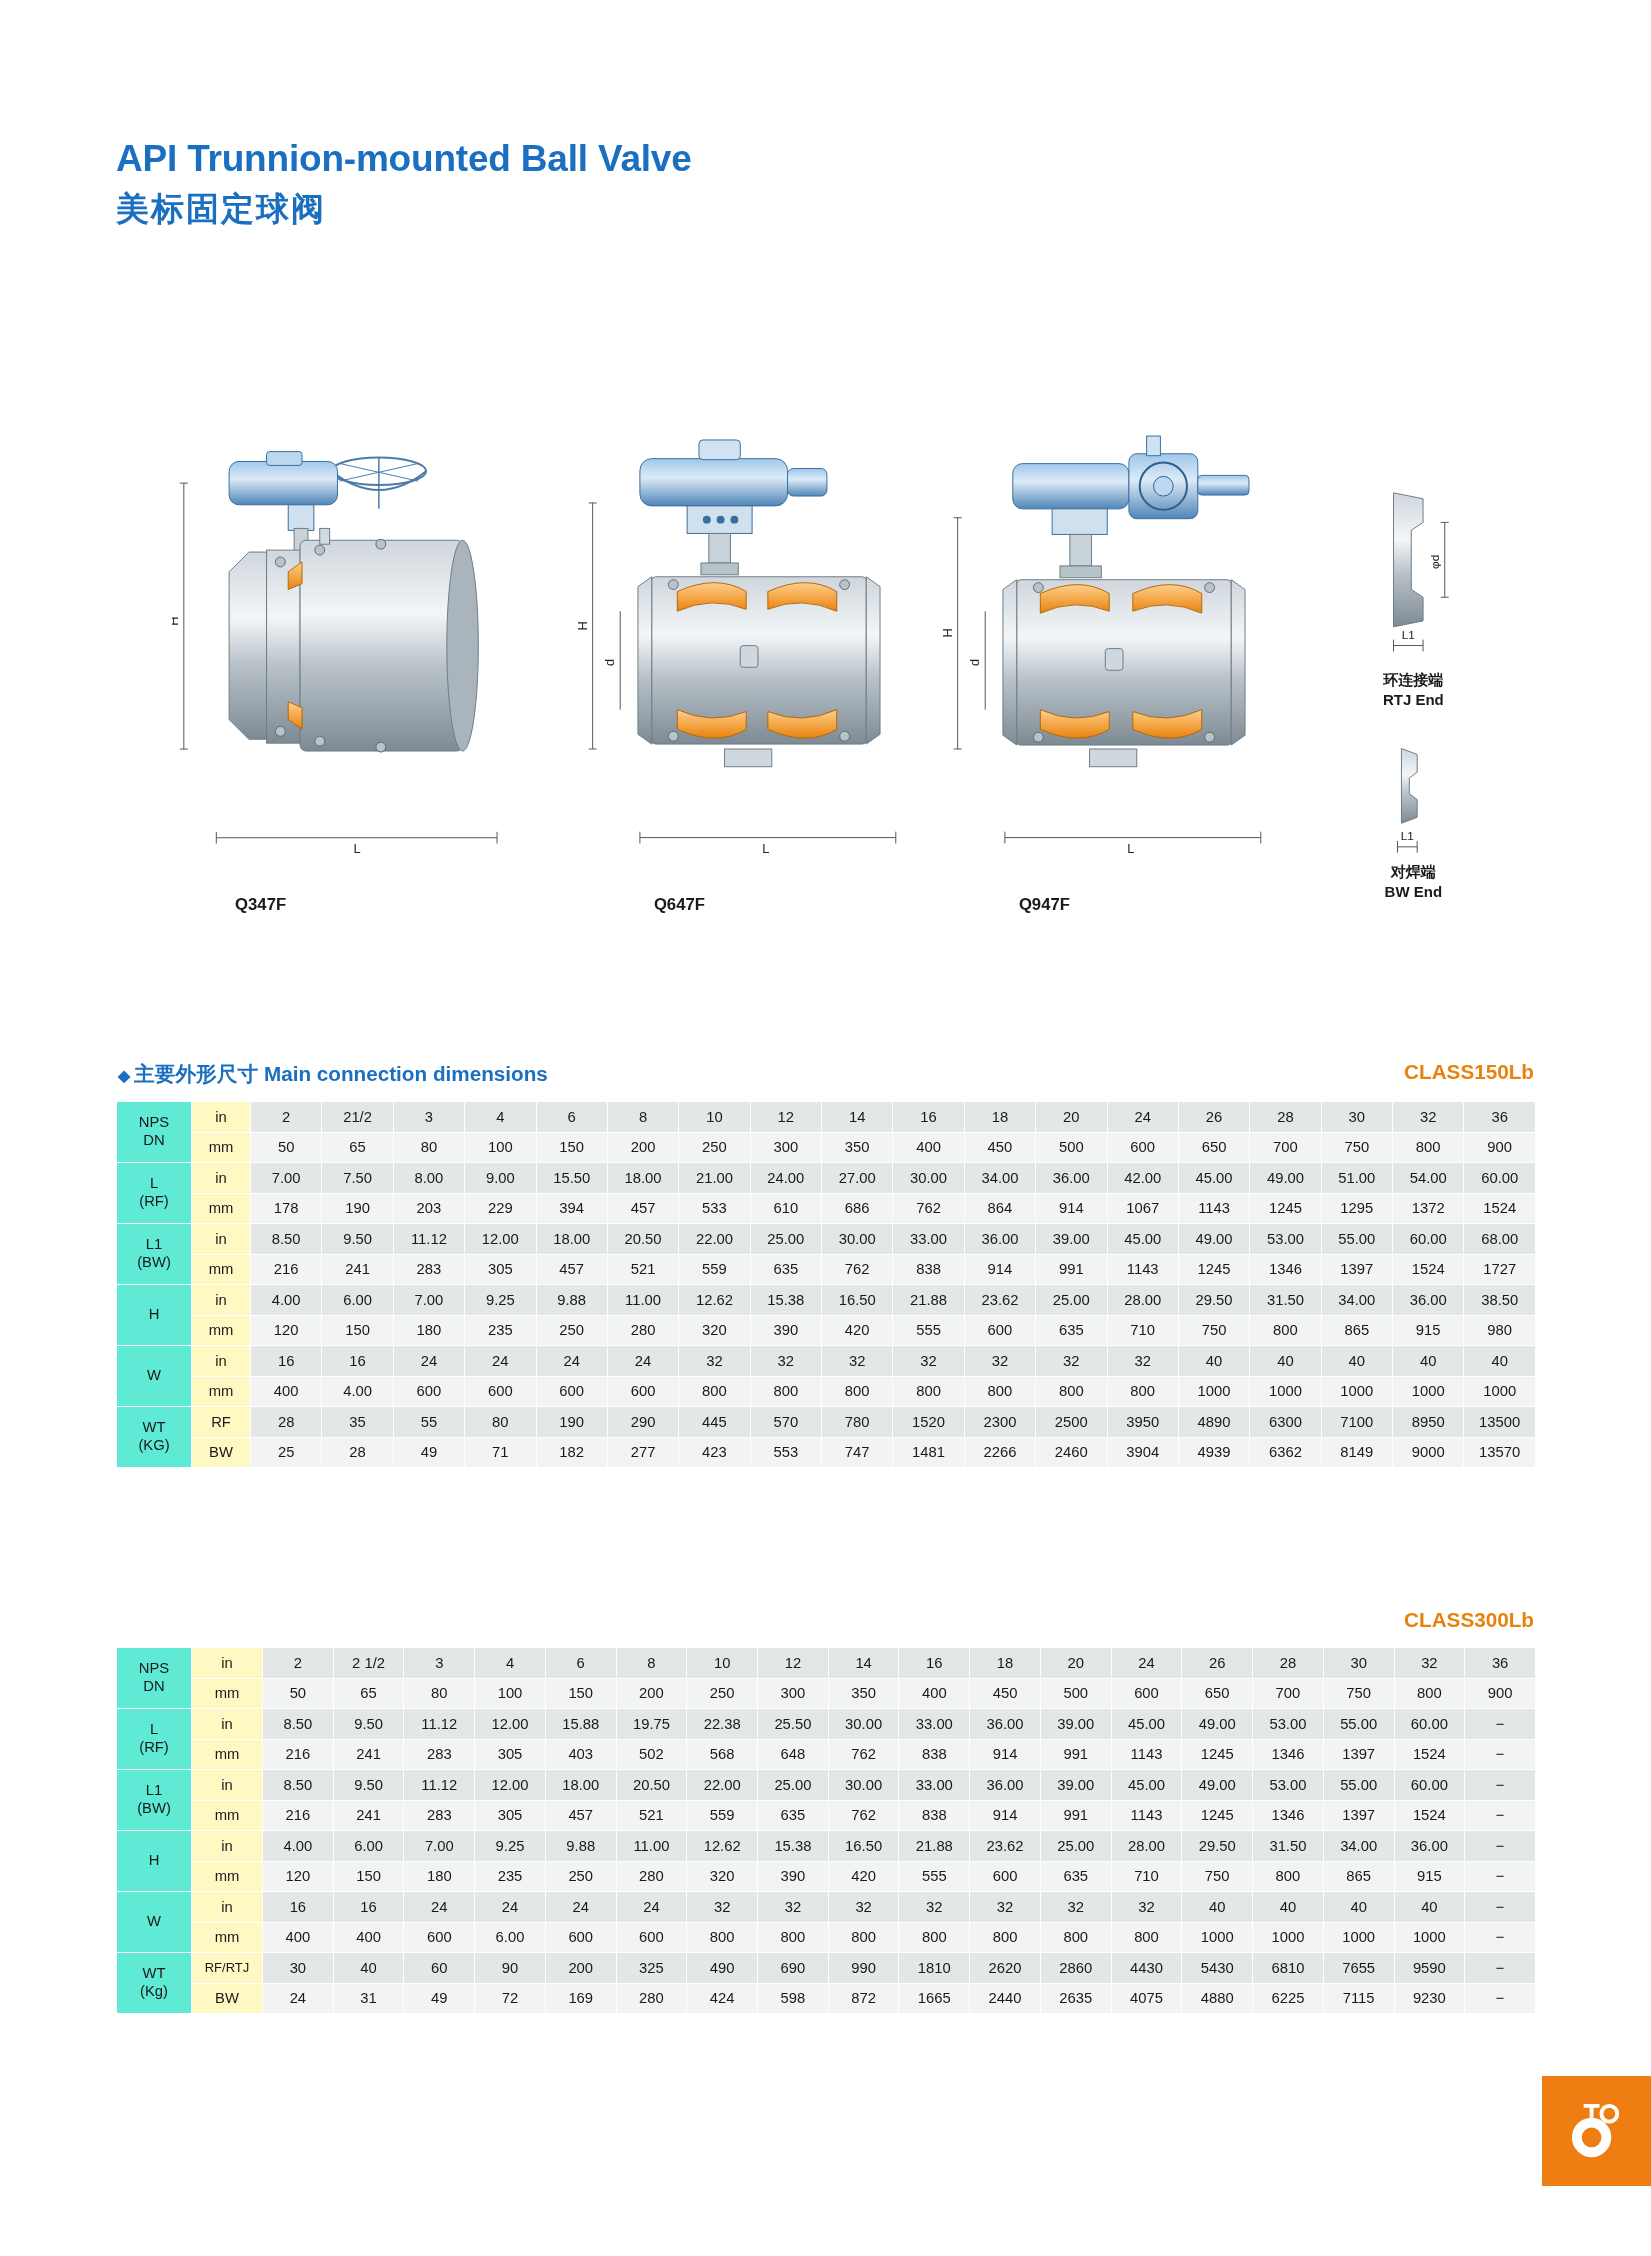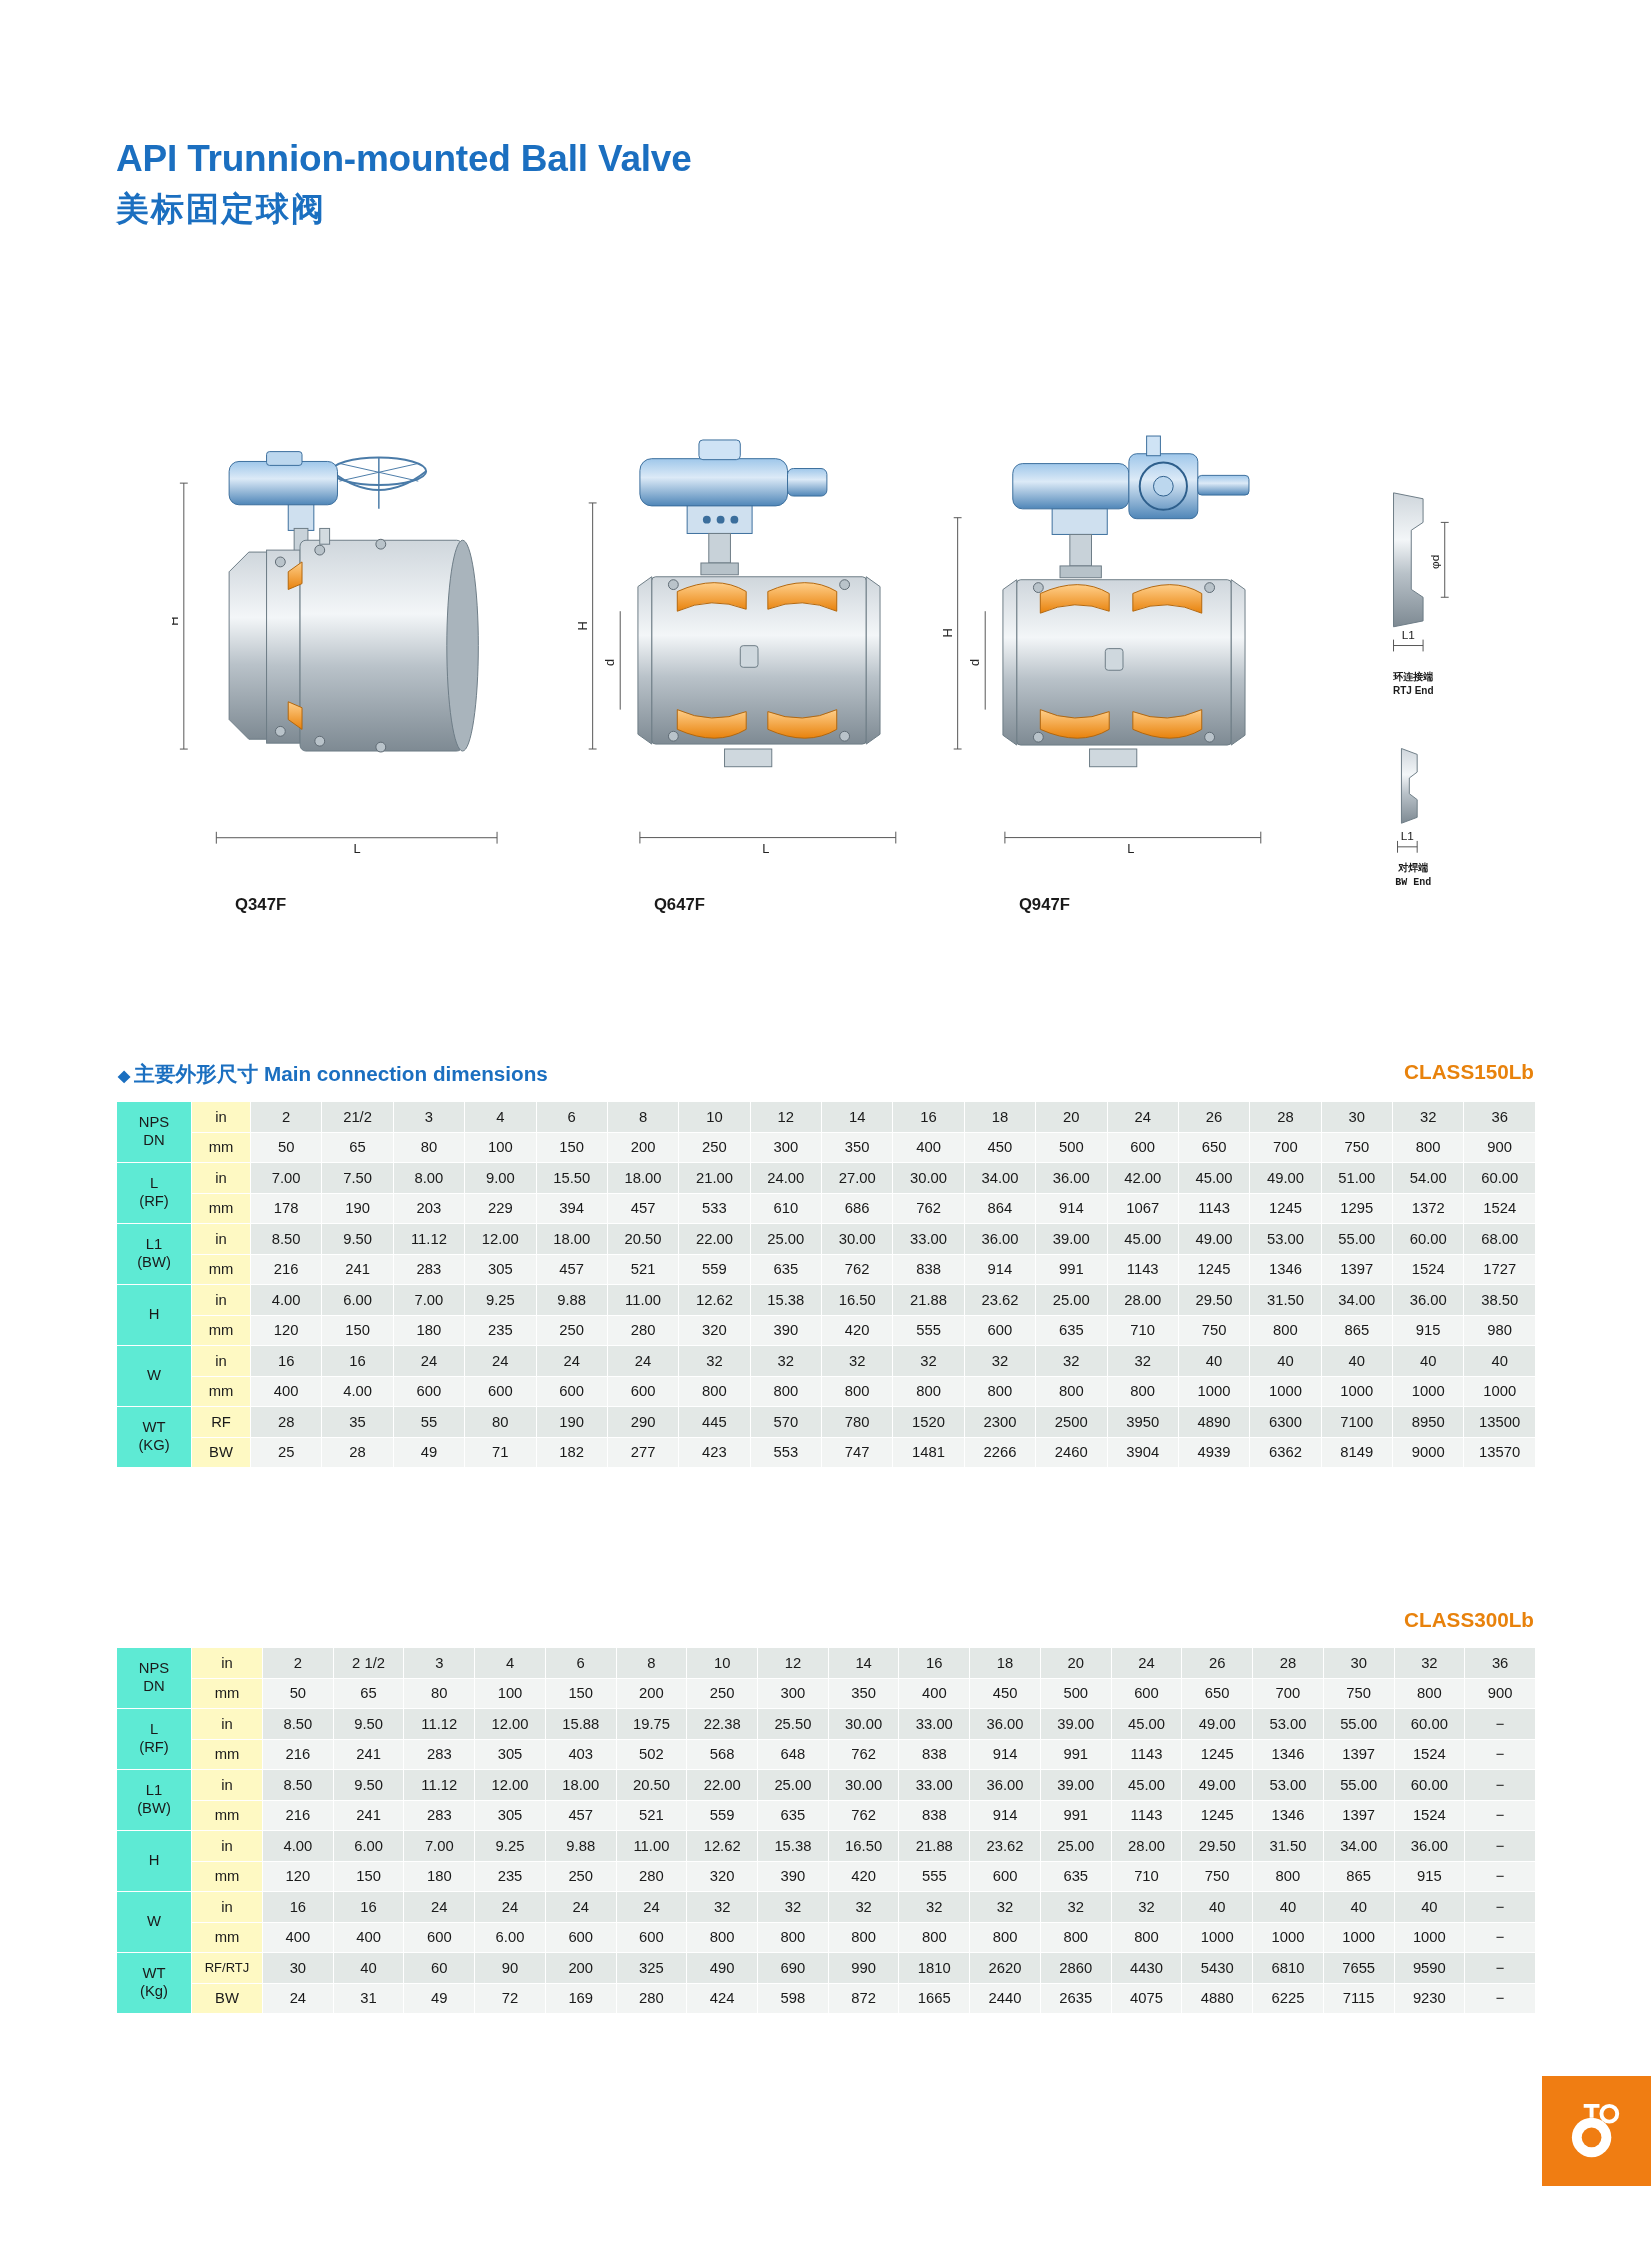--- a/index.html
+++ b/index.html
@@ -57,21 +57,21 @@
   .fig-caption {
     position: absolute;
     font-size: 16.7px;
     font-weight: bold;
     color: #1a1a1a;
     text-align: center;
     width: 197px;
   }
   .endcap-label {
     position: absolute;
-    font-size: 10px;
+    font-size: 15px;
     font-weight: bold;
     color: #1a1a1a;
     text-align: center;
     width: 158px;
     line-height: 1.35;
   }
 
   svg { display: block; }
 
   
@@ -325,21 +325,21 @@
     </div>
 
     <div class="fig" style="left:1354px; top:315px;">
       <svg width="148" height="177" viewBox="0 0 150 180">
         <path d="M48 30 L64 36 L64 54 L56 60 L56 76 L64 82 L64 100 L48 106 Z" fill="url(#g1)" stroke="#6d7c86"></path>
         <line x1="44" y1="130" x2="64" y2="130" stroke="#555"></line>
         <line x1="44" y1="124" x2="44" y2="136" stroke="#555"></line>
         <line x1="64" y1="124" x2="64" y2="136" stroke="#555"></line>
         <text x="54" y="123" font-size="12" fill="#222" text-anchor="middle">L1</text>
       </svg>
-      <div class="endcap-label" style="left:-19.7px; top:143px;font-family:Liberation Mono, monospace;">
+      <div class="endcap-label" style="left:-19.7px; top:143px;">
         <span>对焊端</span><br>
         <span>BW End</span>
       </div>
     </div>
   </div>
 
   <div class="sec-head" style="top:1060px;">
     <span class="diamond">◆</span><span class="cn">主要外形尺寸</span>&nbsp;<span>Main connection dimensions</span>
   </div>
   <div class="class-label" style="top:1060px;">CLASS150Lb</div>

